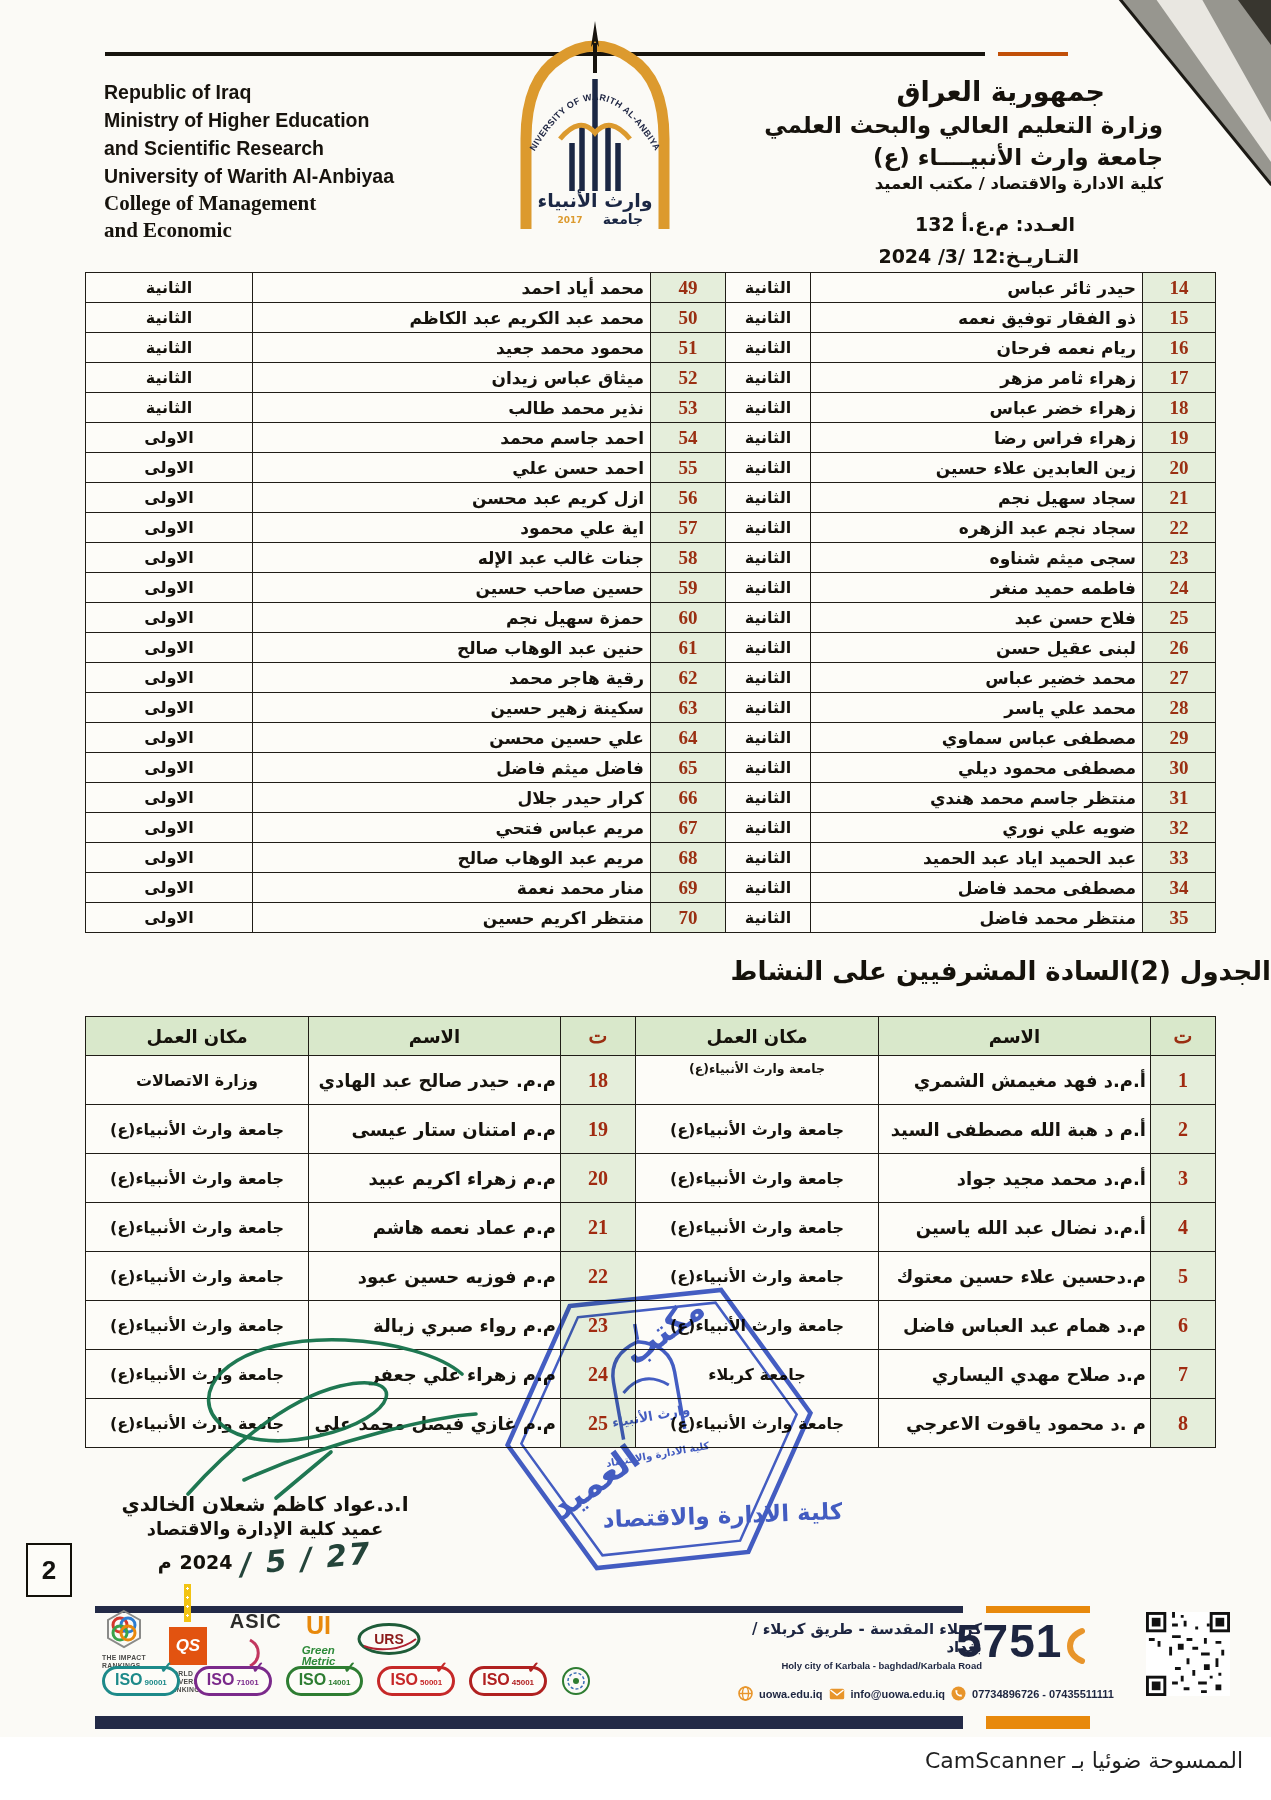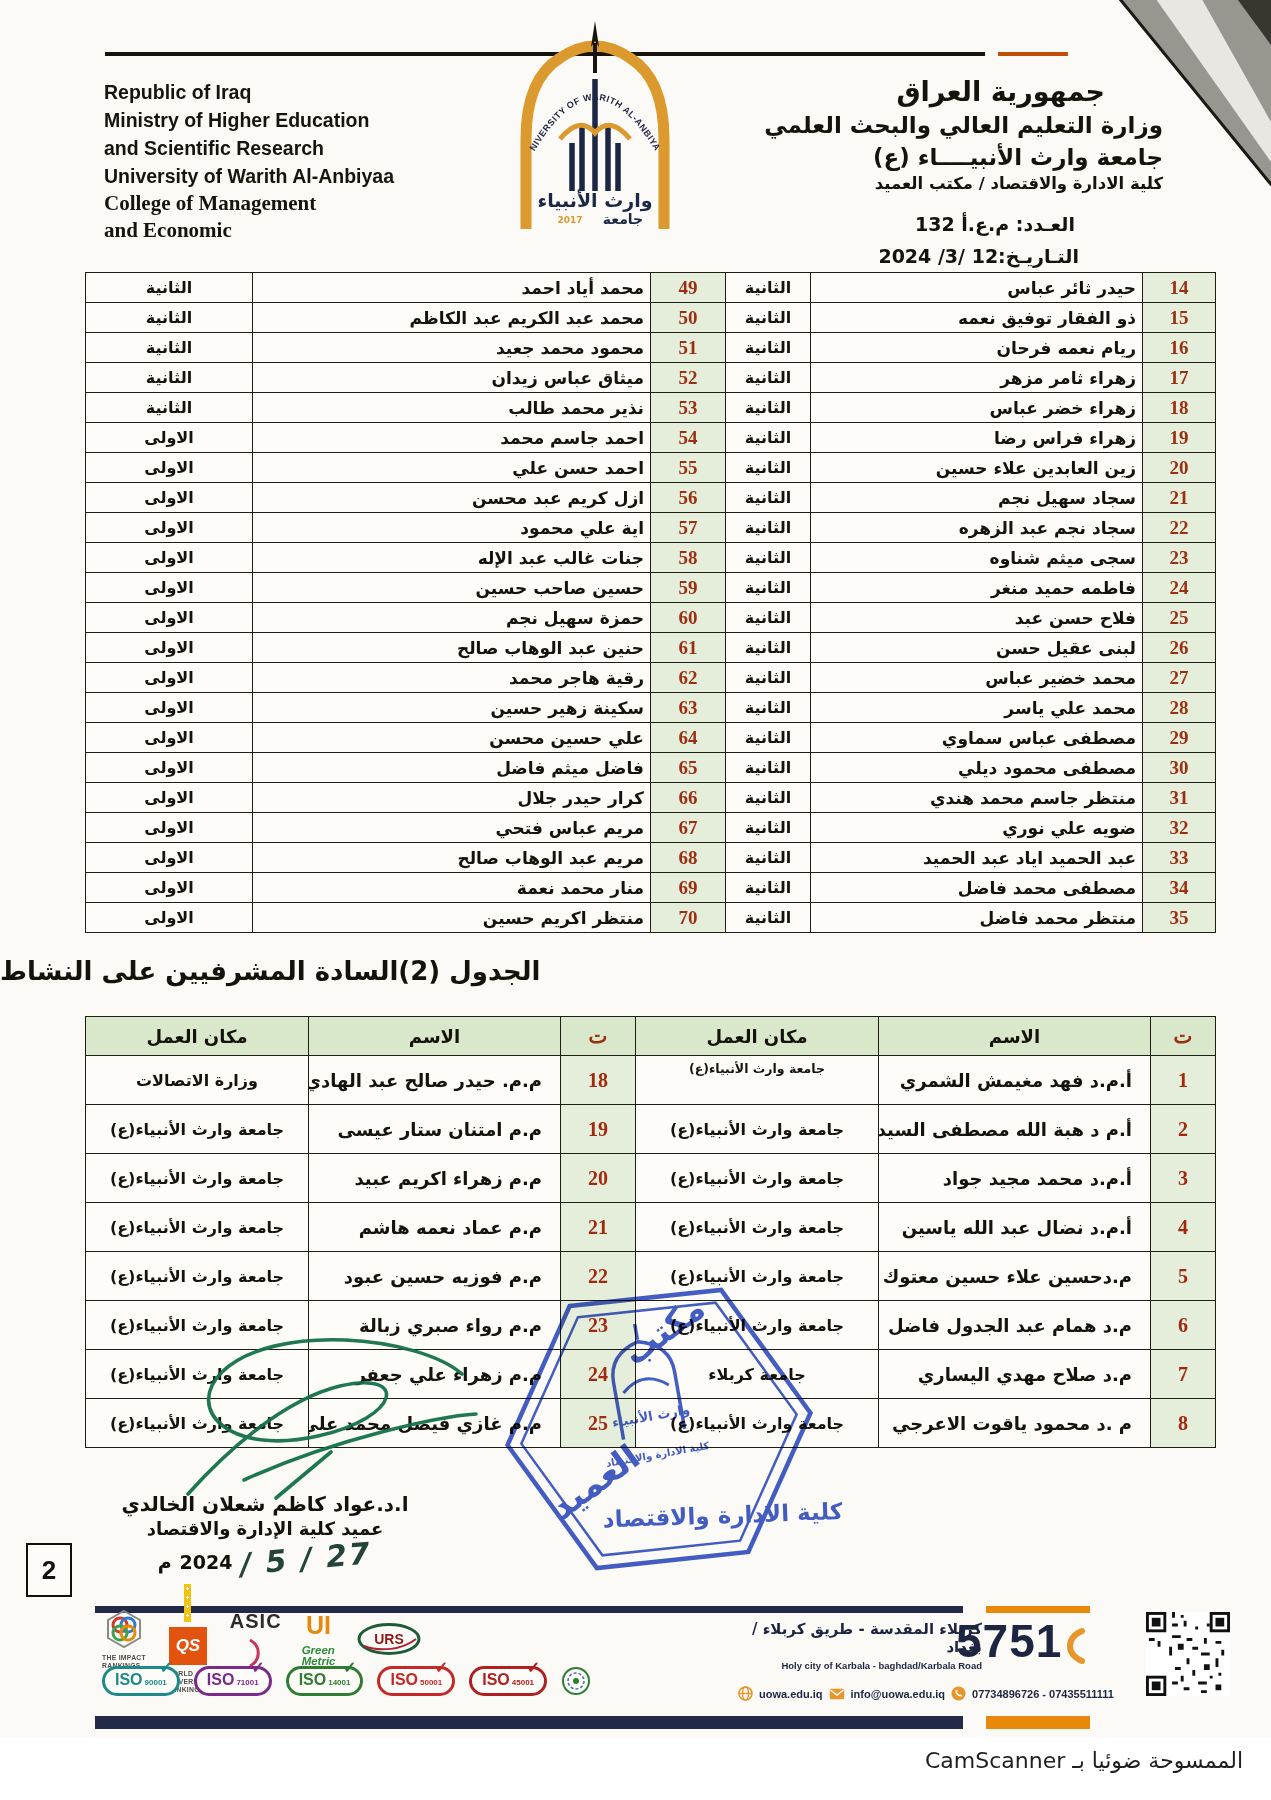--- a/index.html
+++ b/index.html
@@ -36,31 +36,31 @@
   
   table{border-collapse:collapse;table-layout:fixed;}
   .roster{position:absolute;left:85px;top:272px;width:1130px;direction:rtl;}
   .roster tr{height:30px;}
   .roster td{border:1.8px solid #201d17;font-weight:bold;font-size:17px;color:#16130d;
     padding:0 6px;white-space:nowrap;overflow:hidden;background:#fdfcf8;}
   .roster td.idx{background:#e5eedb;color:#9a2f12;text-align:center;padding:0;
     font-family:"Liberation Serif",serif;font-size:19px;}
   .roster td.name{text-align:right;}
   .roster td.stage{text-align:center;font-size:16px;}
-  .section-title{position:absolute;left:0;top:956px;width:1271px;text-align:left;direction:rtl;
+  .section-title{position:absolute;left:0;top:956px;width:1271px;text-align:right;direction:rtl;
     font-weight:bold;font-size:26px;color:#15120b;}
   .sup{position:absolute;left:85px;top:1016px;width:1130px;direction:rtl;}
   .sup th{background:#d9e8cb;border:1.8px solid #201d17;font-size:18px;height:36px;color:#15120b;}
   .sup th.idx{color:#9a2f12;font-family:"Liberation Serif",serif;font-size:20px;}
   .sup tbody tr{height:49px;}
   .sup td{border:1.8px solid #201d17;font-weight:bold;font-size:16px;color:#16130d;
     background:#fdfcf8;white-space:nowrap;overflow:hidden;}
   .sup td.idx{background:#e5eedb;color:#a02a10;text-align:center;
     font-family:"Liberation Serif",serif;font-size:20px;}
-  .sup td.name{text-align:right;padding-right:18px;font-size:18px;}
+  .sup td.name{text-align:right;padding-right:4px;font-size:18px;}
   .sup td.wp{text-align:center;}
   .sup td.wp-small{font-size:12.5px;vertical-align:top;padding-top:5px;}
 
   
   .stamp{position:absolute;left:476px;top:1246px;width:366px;height:366px;opacity:.9;
     mix-blend-mode:multiply;pointer-events:none;}
   .sig-svg{position:absolute;left:126px;top:1330px;width:360px;height:185px;pointer-events:none;}
   .sig-block{position:absolute;left:100px;top:1492px;width:330px;text-align:center;
     direction:rtl;font-weight:bold;color:#14110b;}
   .sig-name{font-size:20px;}
@@ -404,21 +404,21 @@
         <tr>
           <td class="idx">5</td>
           <td class="name">م.دحسين علاء حسين معتوك</td>
           <td class="wp">جامعة وارث الأنبياء(ع)</td>
           <td class="idx">22</td>
           <td class="name">م.م فوزيه حسين عبود</td>
           <td class="wp">جامعة وارث الأنبياء(ع)</td>
         </tr>
         <tr>
           <td class="idx">6</td>
-          <td class="name">م.د همام عبد الجدول فاضل</td>
+          <td class="name">م.د همام عبد العباس فاضل</td>
           <td class="wp">جامعة وارث الأنبياء(ع)</td>
           <td class="idx">23</td>
           <td class="name">م.م رواء صبري زبالة</td>
           <td class="wp">جامعة وارث الأنبياء(ع)</td>
         </tr>
         <tr>
           <td class="idx">7</td>
           <td class="name">م.د صلاح مهدي اليساري</td>
           <td class="wp">جامعة كربلاء</td>
           <td class="idx">24</td>

